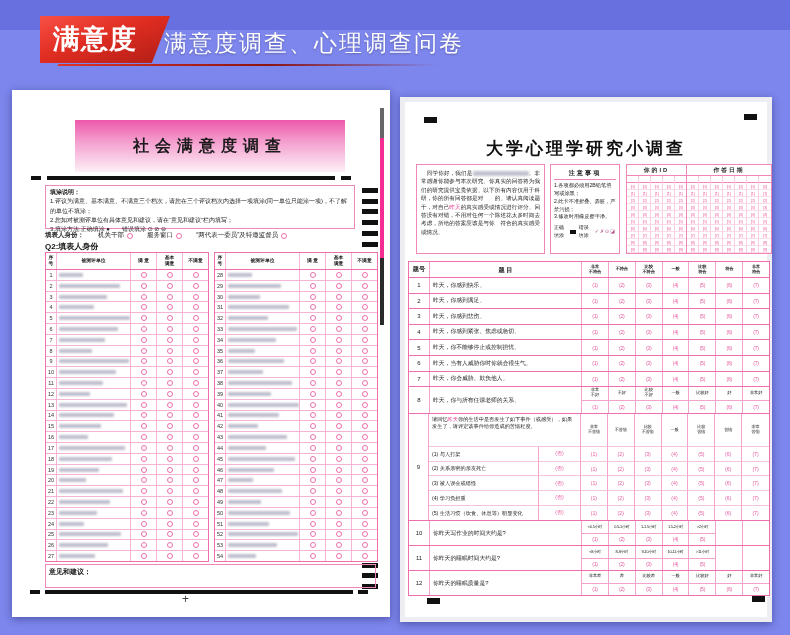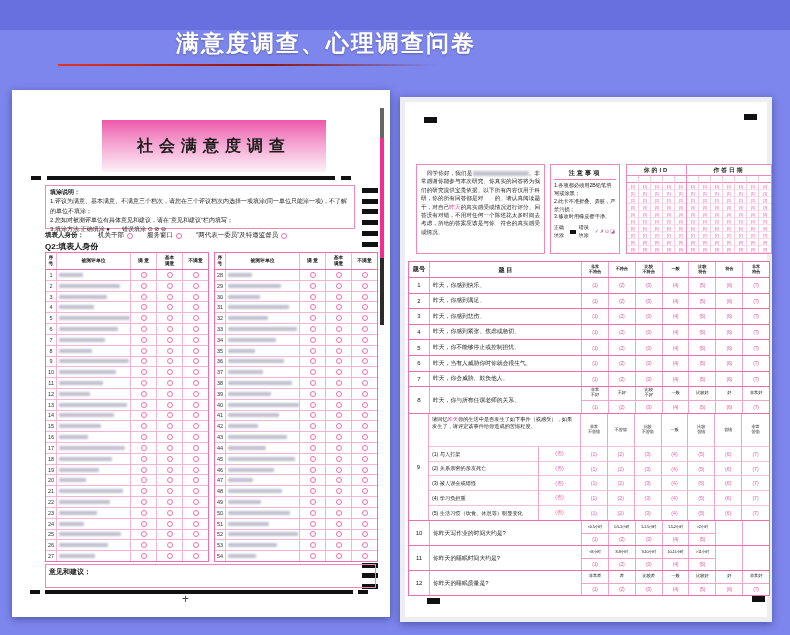--- a/index.html
+++ b/index.html
@@ -7,32 +7,32 @@
   .stage{position:relative;width:790px;height:635px;background:#7d86ec;overflow:hidden;}
   .top-band{position:absolute;left:0;top:0;width:790px;height:30px;background:#6770de;}
 
   
   .hdr-badge{position:absolute;left:40px;top:16px;width:130px;height:47px;
     background:linear-gradient(160deg,#f85045 0%,#e02d22 45%,#b01d15 100%);
     clip-path:polygon(0 0,100% 0,86% 100%,0 100%);
     color:#fff;font-size:27px;font-weight:bold;line-height:47px;padding-left:13px;box-sizing:border-box;letter-spacing:1px;}
   .hdr-underline{position:absolute;left:58px;top:64px;width:380px;height:2px;
     background:linear-gradient(90deg,#e03427,#8d1410 55%,rgba(141,20,16,0) 100%);}
-  .hdr-title{position:absolute;left:176px;top:28px;color:#fff;font-size:23px;font-weight:bold;letter-spacing:2px;text-shadow:0 1px 2px rgba(0,0,0,.25);}
+  .hdr-title{position:absolute;left:164px;top:28px;color:#fff;font-size:23px;font-weight:normal;letter-spacing:2px;text-shadow:0 1px 2px rgba(0,0,0,.25);}
 
   
   .page{position:absolute;background:#fff;}
   .page-left{left:12px;top:90px;width:378px;height:527px;box-shadow:0 2px 8px rgba(20,25,90,.45);}
   .page-right{left:400px;top:97px;width:372px;height:525px;background:#ededf2;box-shadow:0 2px 8px rgba(20,25,90,.45);}
   .page-right .sheet-bg{position:absolute;inset:5px;background:#fff;}
 
   
-  .l-banner{position:absolute;left:63px;top:30px;width:224px;height:52px;
+  .l-banner{position:absolute;left:63px;top:30px;width:270px;height:52px;
     background:linear-gradient(180deg,#ec58aa 0%,#f49ccd 40%,#fdf0f7 100%);
-    display:flex;align-items:center;justify-content:center;margin-left:27px;}
+    display:flex;align-items:center;justify-content:center;}
   .l-banner span{font-size:16px;font-weight:bold;color:#1a1a1a;letter-spacing:6px;}
   .l-sidebar{position:absolute;left:368px;top:18px;width:4px;height:217px;background:#2a2a2a;}
   .l-sidebar .seg-gray{position:absolute;left:0;top:0;width:4px;height:30px;background:#666;}
   .l-sidebar .seg-pink{position:absolute;left:0;top:30px;width:4px;height:120px;background:#f52d92;}
   .hbar{position:absolute;height:4px;background:#111;}
   .dash-col{position:absolute;left:350px;top:98px;width:16px;height:404px;}
   .dash-col i{position:absolute;left:0;width:16px;height:5px;background:#111;display:block;}
   .l-instr{position:absolute;left:33px;top:95px;width:310px;height:44px;border:1px solid #f087b8;
     font-size:6px;line-height:1.55;color:#222;padding:2px 4px;box-sizing:border-box;}
   .l-instr .t{font-weight:bold;}
@@ -100,20 +100,21 @@
   .m-sc{font-size:4.2px;line-height:1.15;white-space:pre-line;text-align:center;color:#222;letter-spacing:-0.2px;}
   .m-last{border-right:none;}
   .m-bot{border-bottom:none;}
 </style>
 </head>
 <body>
 
 <div class="stage">
   <div class="top-band"></div>
 
+  <div class="hdr-badge"><span>满意度</span></div>
   <div class="hdr-underline"></div>
   <div class="hdr-title">满意度调查、心理调查问卷</div>
 
   <section class="page page-left">
     <div class="l-banner">
       <span>社会满意度调查</span>
     </div>
 
     <div class="l-sidebar">
       <span class="seg-gray"></span>
@@ -1033,20 +1034,21 @@
     <div class="hbar" style="left:346px;top:500px;width:10px;"></div>
     <div class="l-plus">+</div>
   </section>
 
   <section class="page page-right">
     <div class="sheet-bg"></div>
 
     <div class="mark" style="left:24px;top:20px;"></div>
     <div class="mark" style="left:344px;top:17px;"></div>
 
+    <div class="r-title">大学心理学研究小调查</div>
 
     <div class="r-box r-intro">
       <span>　同学你好，我们是</span><span class="blur"></span><span>。非常感谢你能参与本次研究。你真实的回答将为我们的研究提供宝贵依据。以下所有内容仅用于科研，你的所有回答都是对　　的。请认真阅读题干，对自己</span><span class="hl">昨天</span><span>的真实感受或情况进行评分。回答没有对错，不用对任何一个陈述花太多时间去考虑，所给的答案应该是与你　符合的真实感受或情况。</span>
     </div>
 
     <div class="r-box r-notice">
       <div class="nt">注意事项</div>
       <div>1.各项都必须用2B铅笔填写或涂黑；</div>
       <div>2.此卡不准折叠、弄脏，严禁污损；</div>
       <div>3.修改时用橡皮擦干净。</div>

